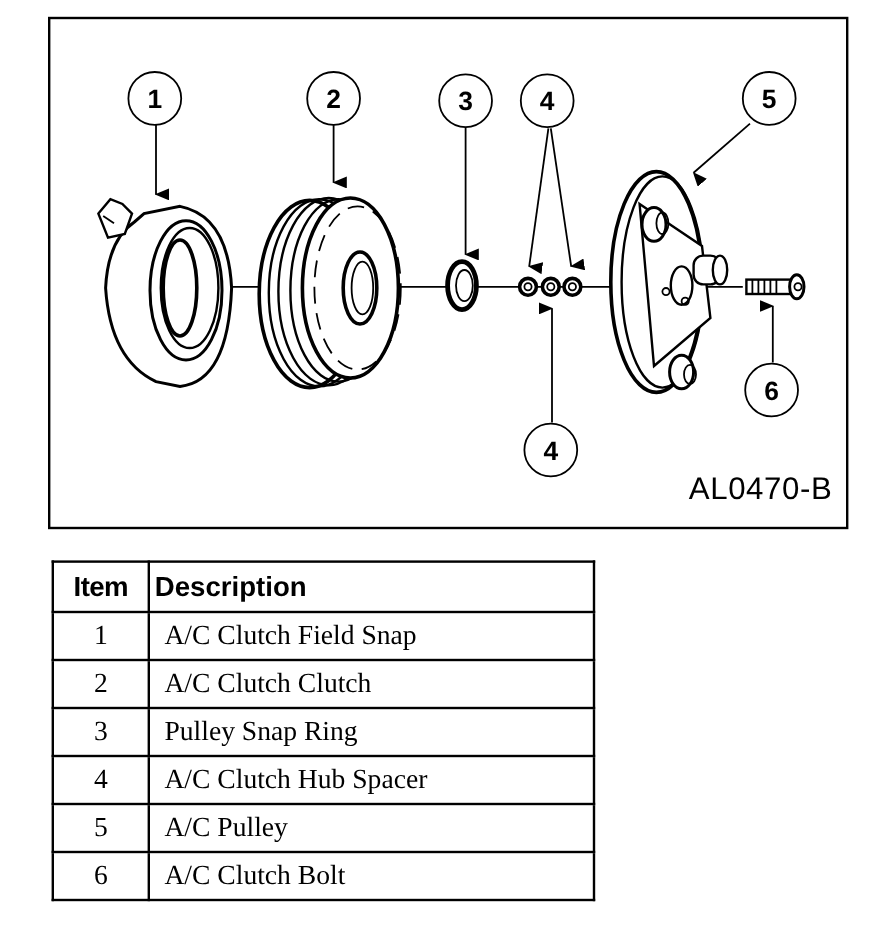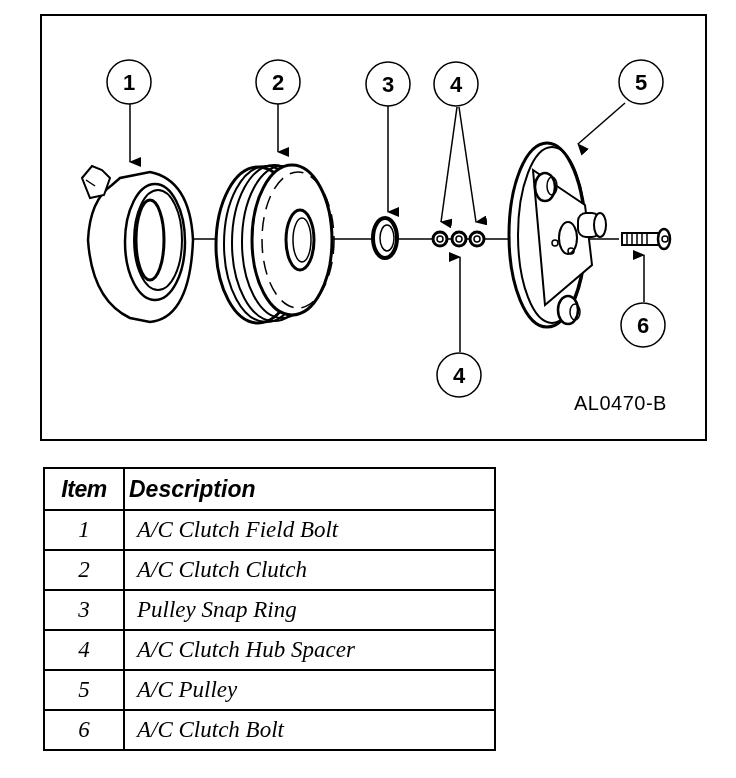--- a/index.html
+++ b/index.html
@@ -1,22 +1,22 @@
 <!DOCTYPE html>
 <html><head>
 <meta charset="utf-8">
 <style>
   html, body { margin:0; padding:0; background:#ffffff; }
   body { width:736px; height:778px; position:relative; overflow:hidden; font-family:"Liberation Sans", sans-serif; color:#000; }
   #frame { position:absolute; left:40px; top:14px; width:663px; height:423px; border:2px solid #000; box-sizing:content-box; }
   #diagram { position:absolute; left:0; top:0; width:736px; height:450px; }
   .callout-text { font-family:"Liberation Sans", sans-serif; font-weight:bold; font-size:22px; }
-  #figure-id { position:absolute; left:574px; top:392px; font-family:"Liberation Sans", sans-serif; font-size:20px; letter-spacing:0.5px; }
+  #figure-id { position:absolute; left:574px; top:392px; font-family:"Liberation Sans", sans-serif; font-size:26px; letter-spacing:0.5px; }
   table#legend { position:absolute; left:43px; top:467px; border-collapse:collapse; width:453px; }
-  table#legend th, table#legend td { border:2px solid #000; height:38px; padding:0;font-style:italic; }
+  table#legend th, table#legend td { border:2px solid #000; height:38px; padding:0; }
   table#legend th { font-family:"Liberation Sans", sans-serif; font-weight:bold; font-size:23px; text-align:left; height:40px; }
   table#legend th.item-col { width:78px; text-align:center; letter-spacing:-0.5px; }
   table#legend th.desc-col { padding-left:4px; }
   table#legend td { font-family:"Liberation Serif", serif; font-size:23px; }
   table#legend td.item-num { text-align:center; }
   table#legend td.desc { padding-left:12px; }
 </style>
 </head>
 <body>
 
@@ -136,21 +136,21 @@
 <table id="legend">
   <thead>
     <tr>
       <th class="item-col">Item</th>
       <th class="desc-col">Description</th>
     </tr>
   </thead>
   <tbody>
     <tr>
       <td class="item-num">1</td>
-      <td class="desc">A/C Clutch Field Bolt</td>
+      <td class="desc">A/C Clutch Field Snap</td>
     </tr>
     <tr>
       <td class="item-num">2</td>
       <td class="desc">A/C Clutch Clutch</td>
     </tr>
     <tr>
       <td class="item-num">3</td>
       <td class="desc">Pulley Snap Ring</td>
     </tr>
     <tr>

